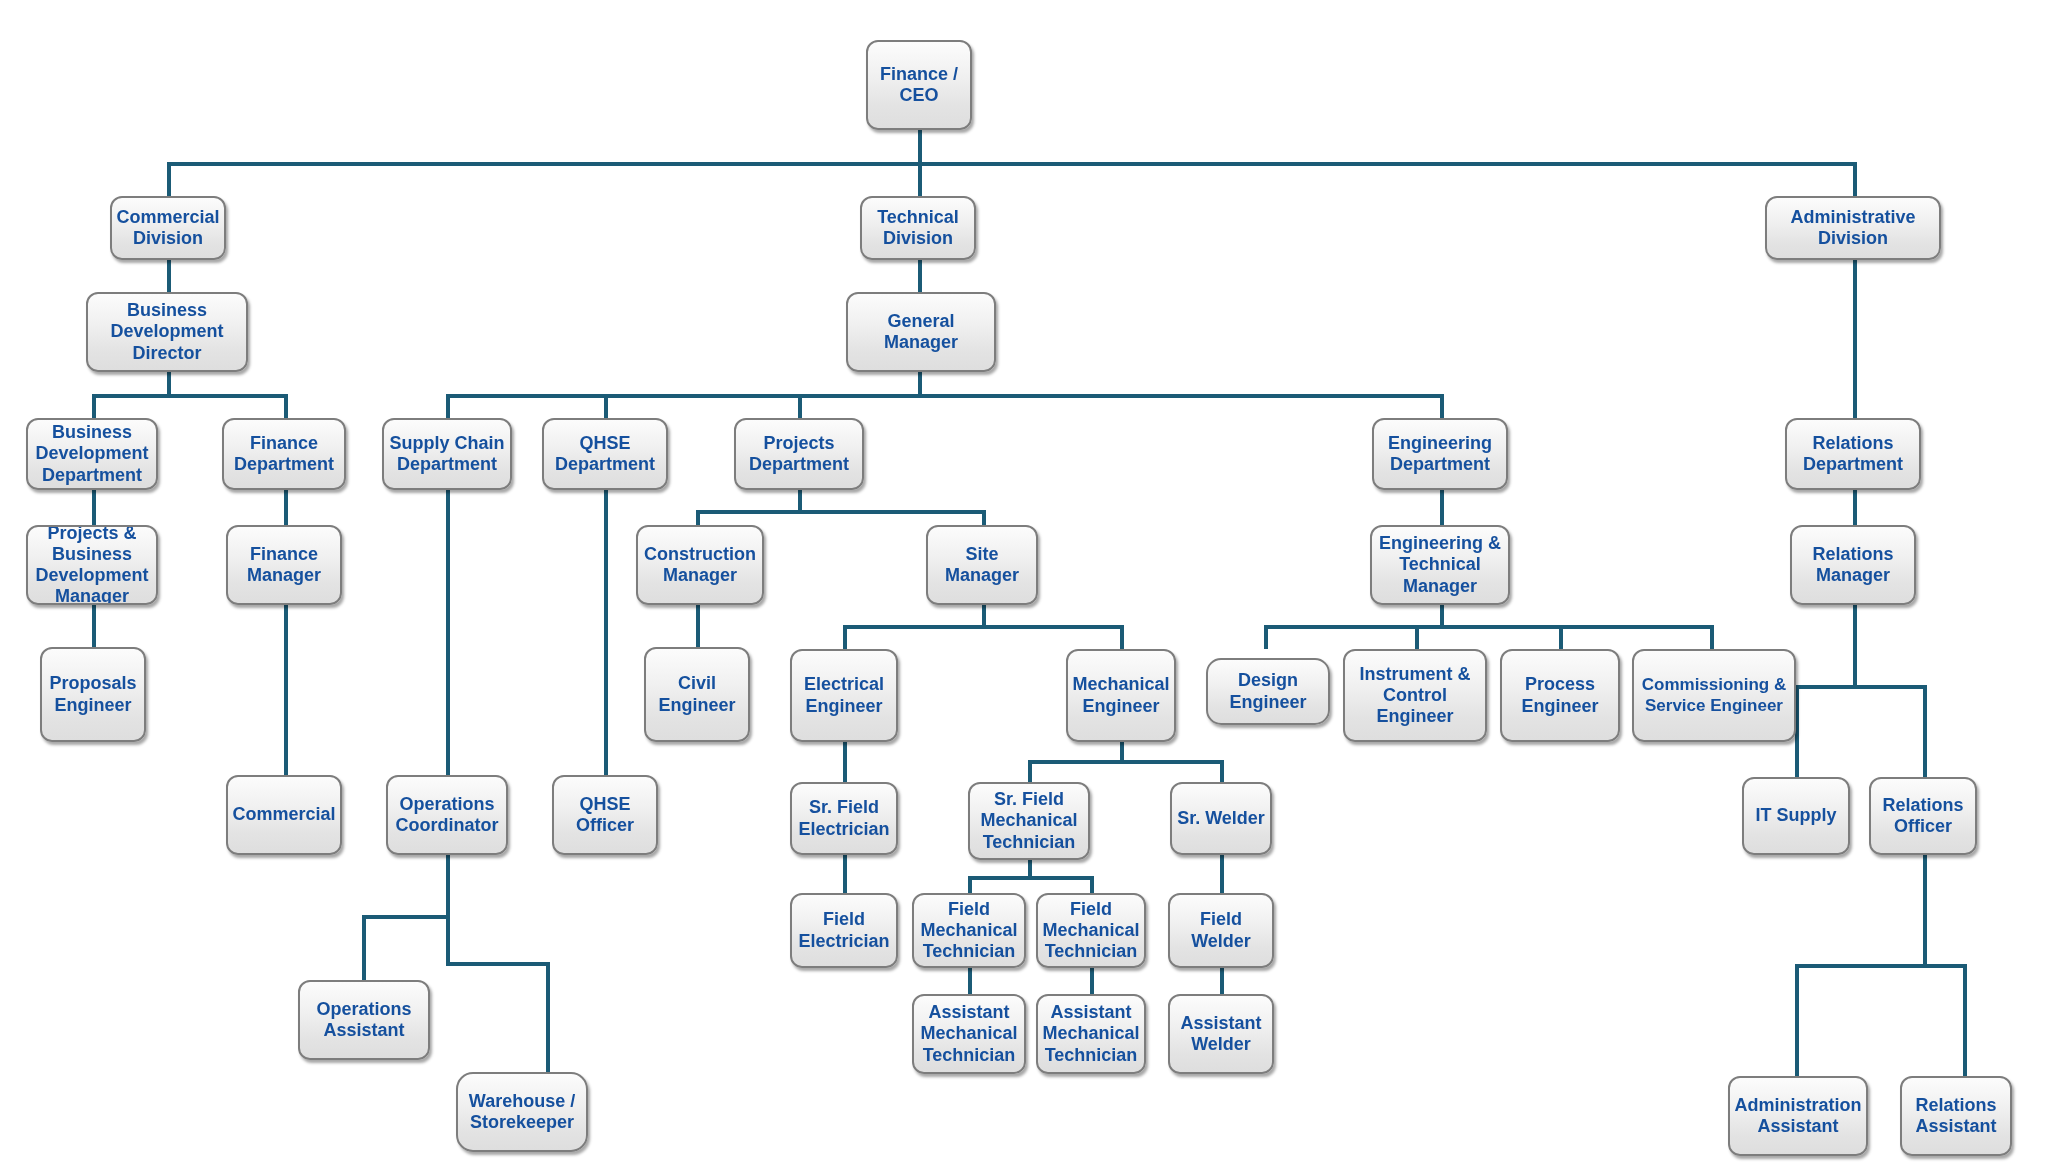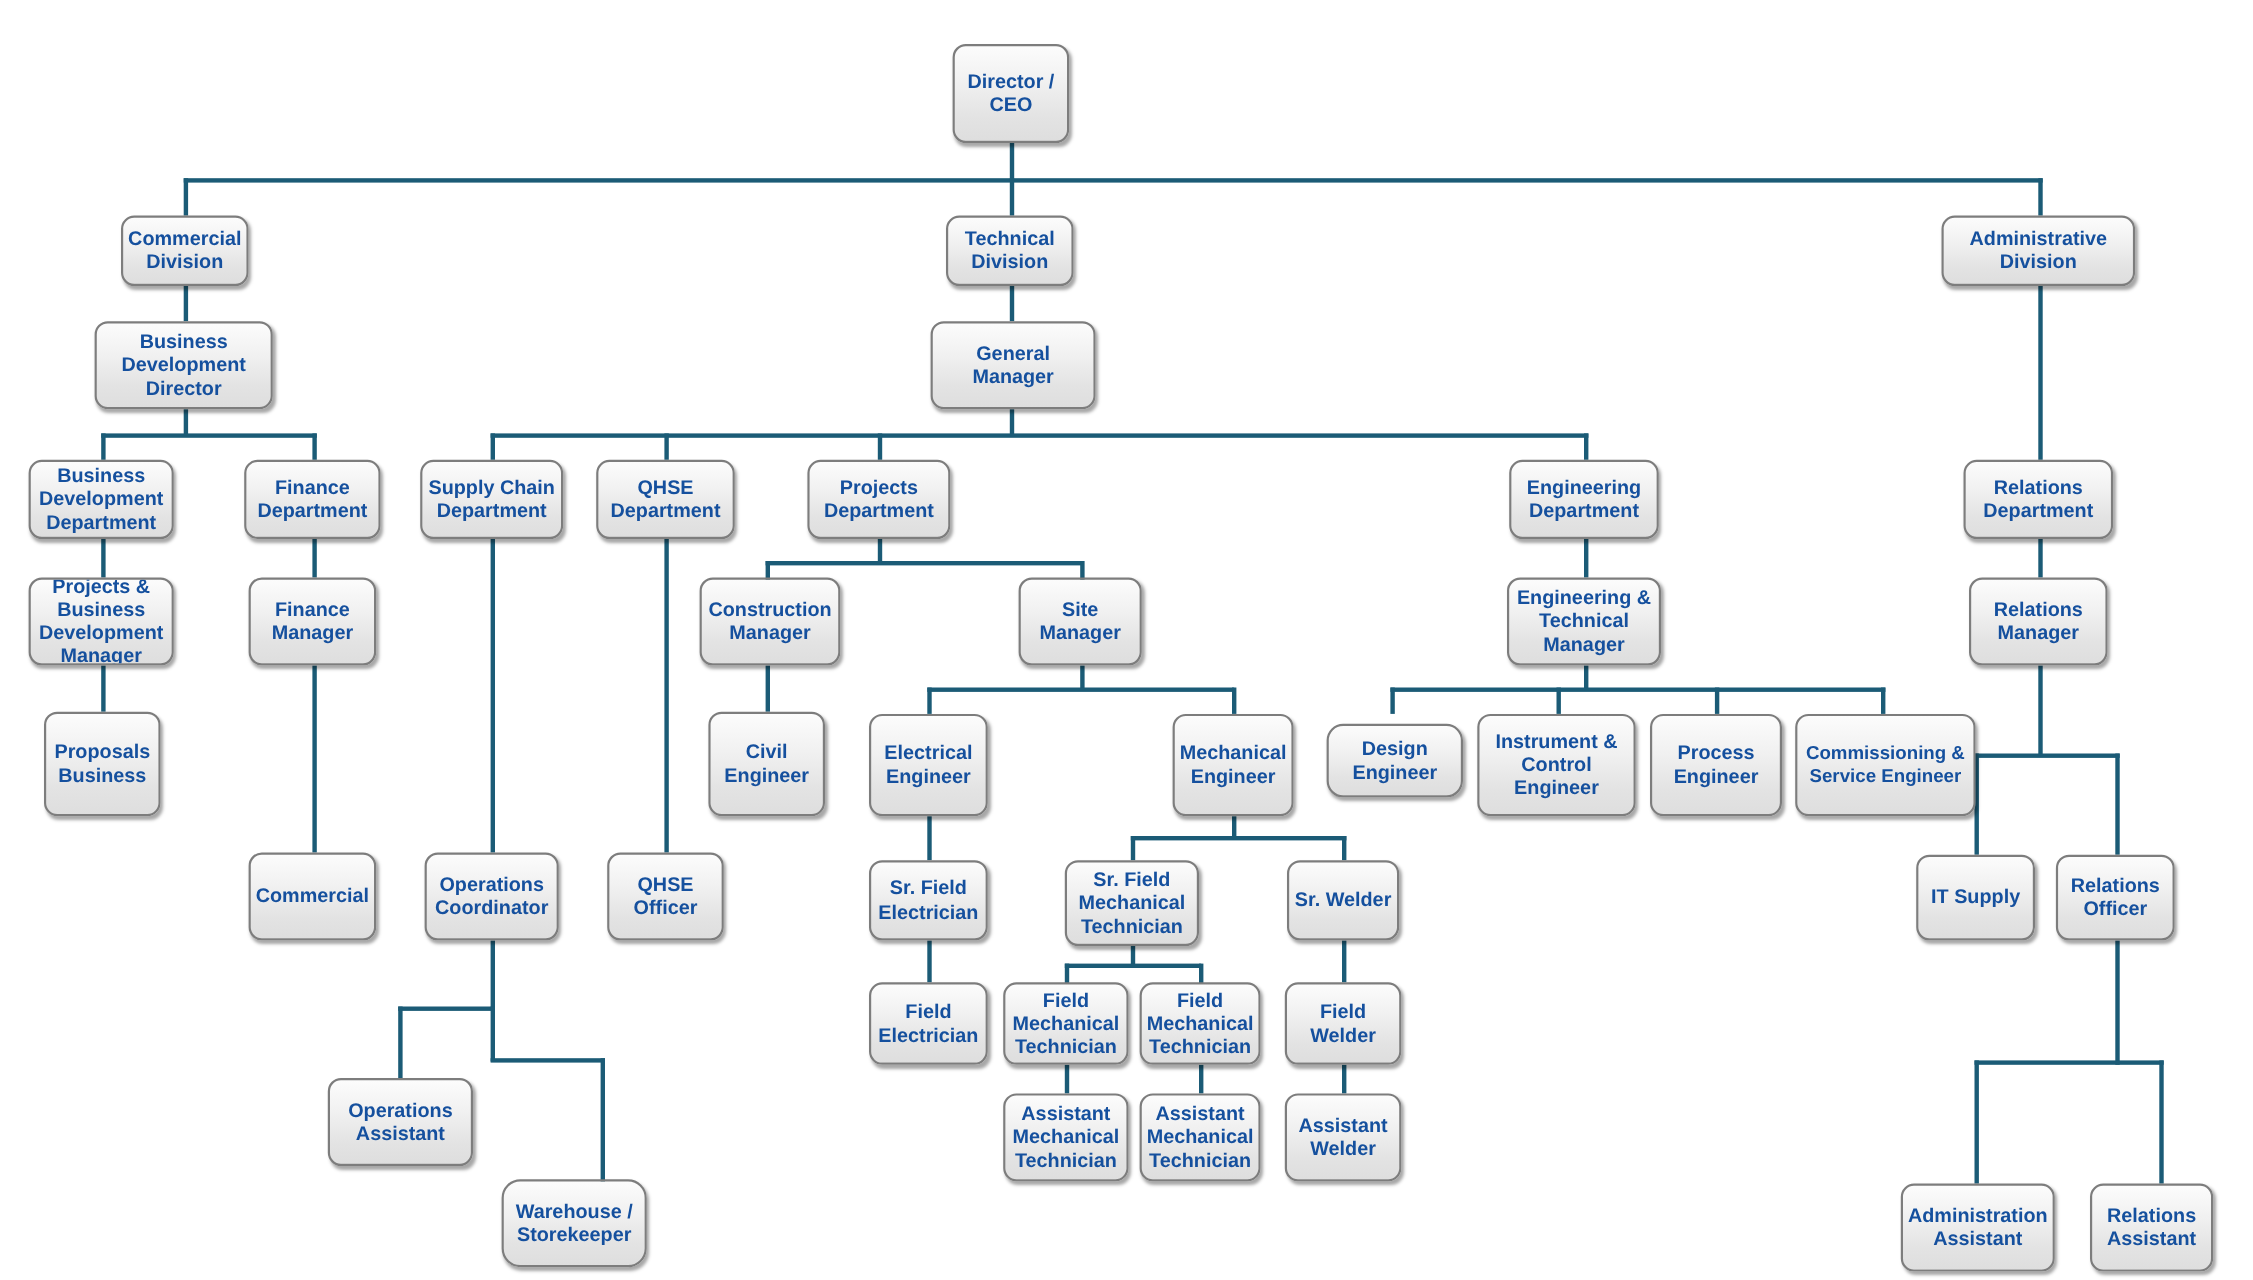--- a/index.html
+++ b/index.html
@@ -184,21 +184,21 @@
   <div class="ln lnv" style="left:1853px; top:605px; height:82px;"></div>
   <div class="ln lnh" style="left:1795px; top:685px; width:132px;"></div>
   <div class="ln lnv" style="left:1795px; top:685px; height:92px;"></div>
   <div class="ln lnv" style="left:1923px; top:685px; height:92px;"></div>
 
   <div class="ln lnv" style="left:1923px; top:855px; height:113px;"></div>
   <div class="ln lnh" style="left:1795px; top:964px; width:172px;"></div>
   <div class="ln lnv" style="left:1795px; top:964px; height:112px;"></div>
   <div class="ln lnv" style="left:1963px; top:964px; height:112px;"></div>
 
-  <div class="node" style="left:866px; top:40px; width:106px; height:90px;">Director /
+  <div class="node" style="left:866px; top:40px; width:106px; height:90px;">Finance /
 CEO</div>
 
   <div class="node" style="left:110px; top:196px; width:116px; height:64px;">Commercial
 Division</div>
   <div class="node" style="left:860px; top:196px; width:116px; height:64px;">Technical
 Division</div>
   <div class="node" style="left:1765px; top:196px; width:176px; height:64px;">Administrative
 Division</div>
 
   <div class="node" style="left:86px; top:292px; width:162px; height:80px;">Business
@@ -232,21 +232,21 @@
 Manager</div>
   <div class="node" style="left:926px; top:525px; width:112px; height:80px;">Site
 Manager</div>
   <div class="node" style="left:1370px; top:525px; width:140px; height:80px;">Engineering &amp;
 Technical
 Manager</div>
   <div class="node" style="left:1790px; top:525px; width:126px; height:80px;">Relations
 Manager</div>
 
   <div class="node" style="left:40px; top:647px; width:106px; height:95px;">Proposals
-Business</div>
+Engineer</div>
   <div class="node" style="left:644px; top:647px; width:106px; height:95px;">Civil
 Engineer</div>
   <div class="node" style="left:790px; top:649px; width:108px; height:93px;">Electrical
 Engineer</div>
   <div class="node" style="left:1066px; top:649px; width:110px; height:93px;">Mechanical
 Engineer</div>
   <div class="node" style="left:1206px; top:658px; width:124px; height:67px;border-radius:15px;">Design
 Engineer</div>
   <div class="node" style="left:1343px; top:649px; width:144px; height:93px;">Instrument &amp;
 Control

